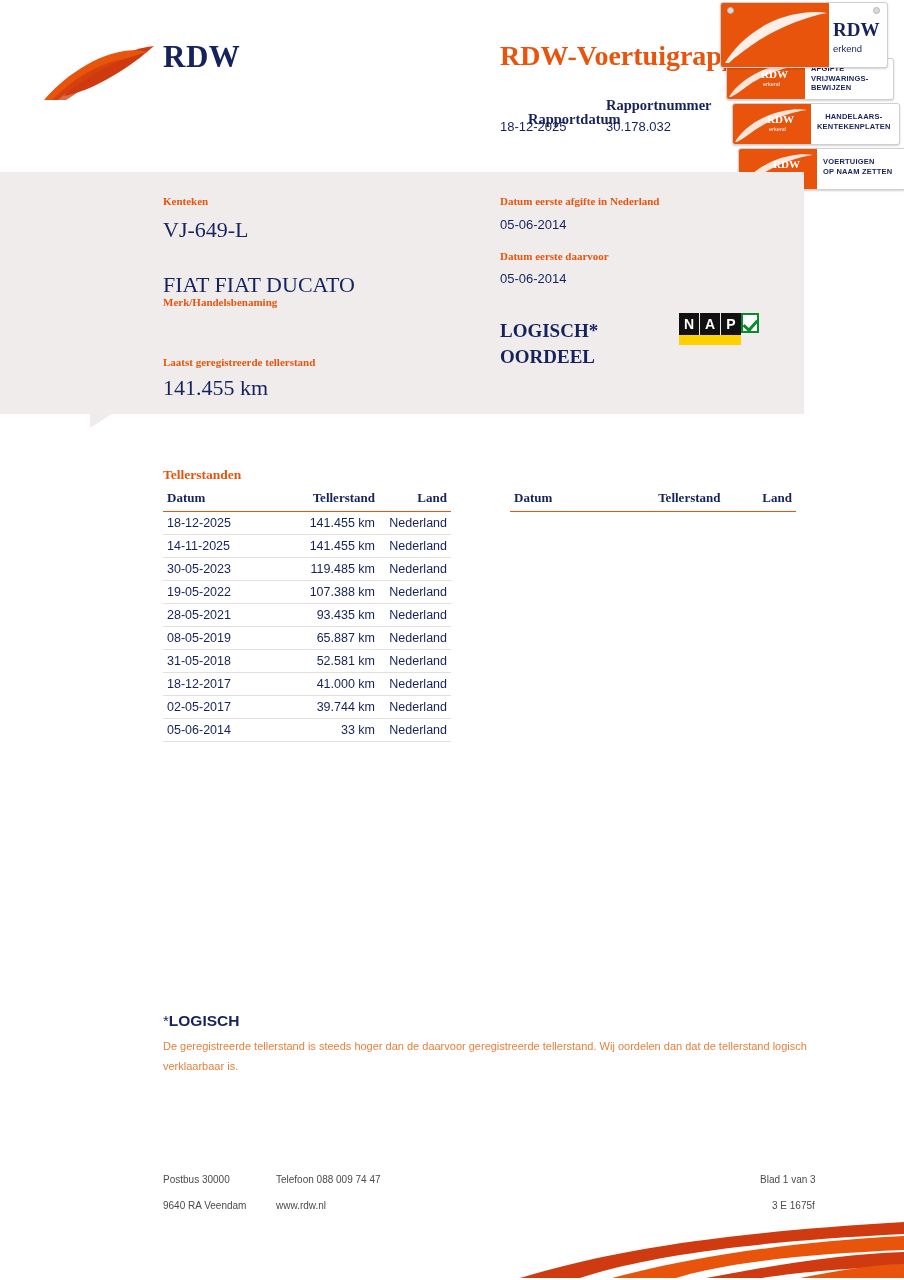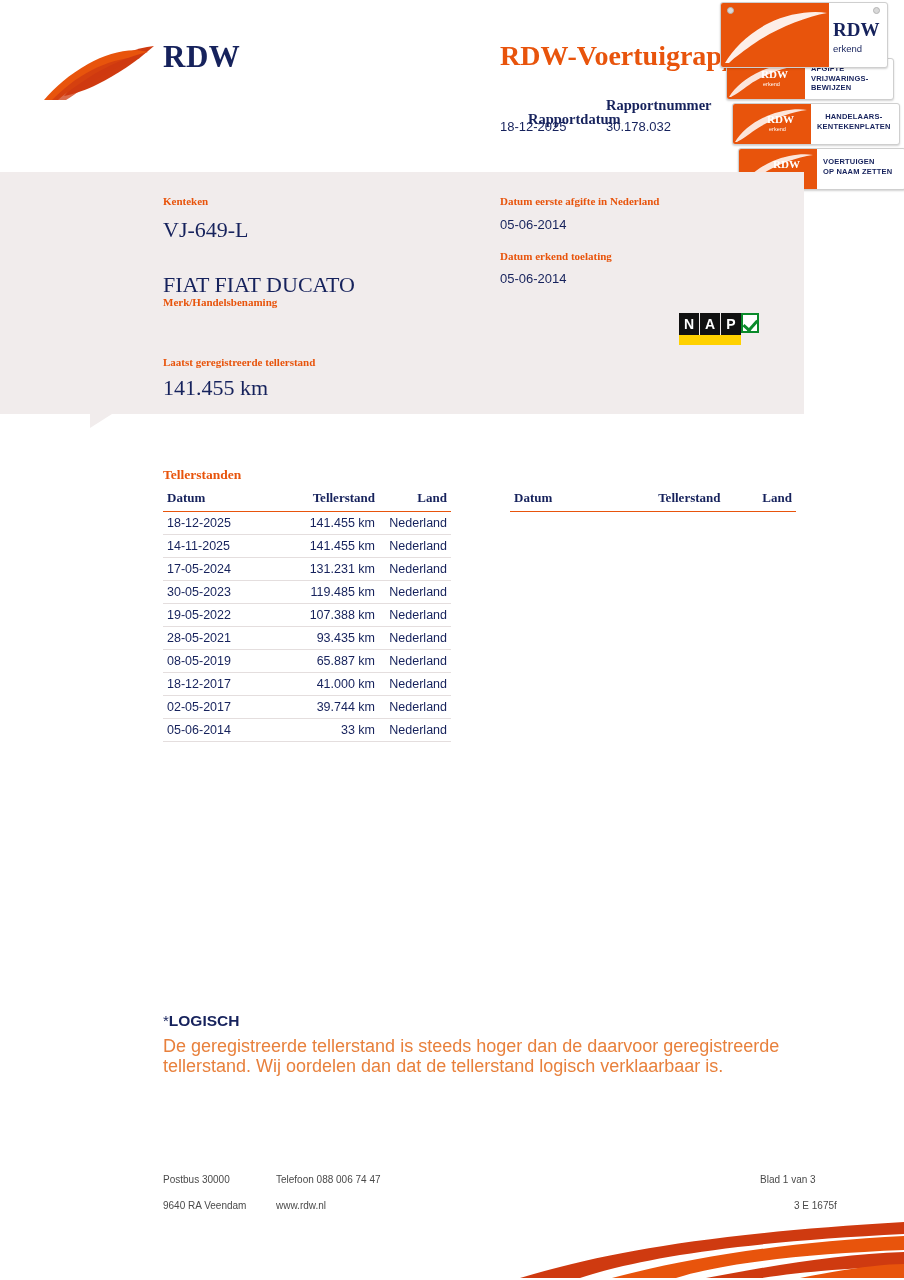--- a/index.html
+++ b/index.html
@@ -294,39 +294,39 @@
     left: 163px; top: 1012px;
     font-family: "Liberation Sans", sans-serif;
     font-size: 15px;
     color: #16225c;
   }
   .note-title b { font-size: 15.5px; }
   .note-body {
     position: absolute;
     left: 163px; top: 1036px;
     width: 660px;
-    font-size: 18px;
+    font-size: 11px;
     line-height: 20px;
     color: #e8803c;
   }
 
   
   .footer { position: absolute; left: 0; top: 1168px; width: 904px; height: 70px; }
   .footer span {
     position: absolute;
     font-size: 10px;
     color: #4a4a4a;
     white-space: nowrap;
   }
   .f-a { left: 163px; top: 6px; }
   .f-b { left: 163px; top: 32px; }
   .f-c { left: 276px; top: 6px; }
   .f-d { left: 276px; top: 32px; }
   .f-e { left: 760px; top: 6px; }
-  .f-f { left: 794px; top: 32px; }
+  .f-f { left: 772px; top: 32px; }
 
   .bottom-graphic {
     position: absolute;
     left: 0; bottom: 0;
     width: 904px; height: 60px;
     overflow: hidden;
   }
 </style>
 </head>
 <body>
@@ -414,23 +414,27 @@
 
   <div class="lbl m-lbl">Merk/Handelsbenaming</div>
   <div class="val-lg m-val">FIAT FIAT DUCATO</div>
 
   <div class="lbl t-lbl">Laatst geregistreerde tellerstand</div>
   <div class="val-lg t-val">141.455 km</div>
 
   <div class="lbl d1-lbl">Datum eerste afgifte in Nederland</div>
   <div class="val-sm d1-val">05-06-2014</div>
 
-  <div class="lbl d2-lbl">Datum erkend toelating</div>
+  <div class="lbl d2-lbl">Datum eerste daarvoor</div>
   <div class="val-sm d2-val">05-06-2014</div>
 
+  <div class="oordeel">
+    <div>LOGISCH*</div>
+    <div>OORDEEL</div>
+  </div>
 
   <div class="nap">
     <div class="blk n">N</div>
     <div class="blk a">A</div>
     <div class="blk p">P</div>
     <div class="yellow"></div>
     <div class="check"></div>
   </div>
 
   <div class="sect-title">Tellerstanden</div>
@@ -448,42 +452,42 @@
         <td class="c-datum">18-12-2025</td>
         <td class="c-stand">141.455 km</td>
         <td class="c-land">Nederland</td>
       </tr>
       <tr>
         <td class="c-datum">14-11-2025</td>
         <td class="c-stand">141.455 km</td>
         <td class="c-land">Nederland</td>
       </tr>
       <tr>
-        <td class="c-datum">17-05-2024</td>
-        <td class="c-stand">131.231 km</td>
-        <td class="c-land">Nederland</td>
-      </tr>
-      <tr>
         <td class="c-datum">30-05-2023</td>
         <td class="c-stand">119.485 km</td>
         <td class="c-land">Nederland</td>
       </tr>
       <tr>
         <td class="c-datum">19-05-2022</td>
         <td class="c-stand">107.388 km</td>
         <td class="c-land">Nederland</td>
       </tr>
       <tr>
         <td class="c-datum">28-05-2021</td>
         <td class="c-stand">93.435 km</td>
         <td class="c-land">Nederland</td>
       </tr>
       <tr>
         <td class="c-datum">08-05-2019</td>
         <td class="c-stand">65.887 km</td>
+        <td class="c-land">Nederland</td>
+      </tr>
+      <tr>
+        <td class="c-datum">31-05-2018</td>
+        <td class="c-stand">52.581 km</td>
         <td class="c-land">Nederland</td>
       </tr>
       <tr>
         <td class="c-datum">18-12-2017</td>
         <td class="c-stand">41.000 km</td>
         <td class="c-land">Nederland</td>
       </tr>
       <tr>
         <td class="c-datum">02-05-2017</td>
         <td class="c-stand">39.744 km</td>
@@ -509,21 +513,21 @@
   </table>
 
   <div class="note-title">
     <span>*</span><b>LOGISCH</b>
   </div>
   <div class="note-body">De geregistreerde tellerstand is steeds hoger dan de daarvoor geregistreerde tellerstand. Wij oordelen dan dat de tellerstand logisch verklaarbaar is.</div>
 
   <div class="footer">
     <span class="f-a">Postbus 30000</span>
     <span class="f-b">9640 RA Veendam</span>
-    <span class="f-c">Telefoon 088 006 74 47</span>
+    <span class="f-c">Telefoon 088 009 74 47</span>
     <span class="f-d">www.rdw.nl</span>
     <span class="f-e">Blad 1 van 3</span>
     <span class="f-f">3 E 1675f</span>
   </div>
 
   <div class="bottom-graphic">
     <svg width="904" height="60" viewBox="0 0 904 60">
       <path d="M520 58 C600 34 700 14 904 2 L904 14 C740 22 640 38 580 58 Z" fill="#cf3a10"></path>
       <path d="M612 58 C680 40 780 22 904 16 L904 30 C800 34 720 44 676 58 Z" fill="#e8540c"></path>
       <path d="M706 58 C770 46 840 34 904 32 L904 46 C850 48 800 52 762 58 Z" fill="#cf3a10"></path>

